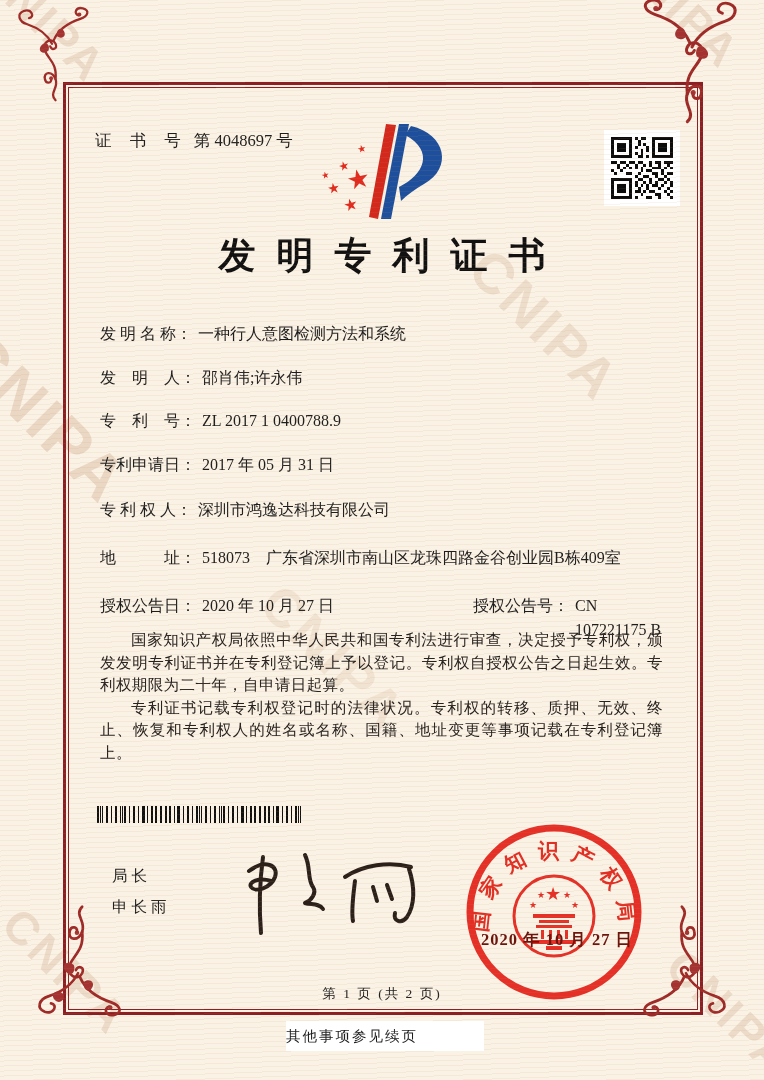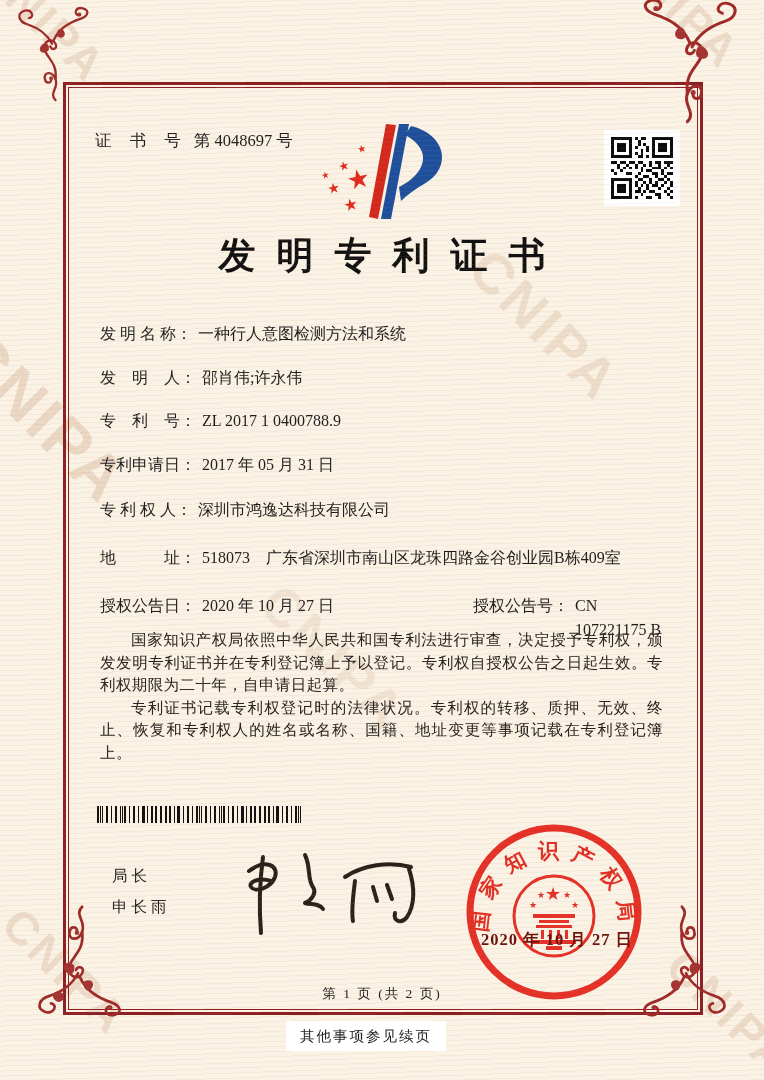--- a/index.html
+++ b/index.html
@@ -45,22 +45,22 @@
   .signer-title{position:absolute;left:112px;top:866px;font-size:15.5px;letter-spacing:4px;}
   .signer-name{position:absolute;left:112px;top:897px;font-size:15.5px;letter-spacing:4px;}
   .signature{position:absolute;left:213px;top:843px;}
   
   .seal{position:absolute;left:454px;top:812px;width:200px;height:200px;opacity:.94;}
   .seal-date{position:absolute;left:459px;top:929px;width:196px;text-align:center;
      font-weight:700;font-size:16.5px;letter-spacing:1px;color:#6d150d;z-index:5;}
   
   .pagenum{position:absolute;left:0;top:985px;width:764px;text-align:center;
      font-size:13.5px;letter-spacing:2px;color:#222;}
-  .note{position:absolute;left:286px;top:1021px;width:160px;height:30px;background:#ffffff;
-     text-align:center;line-height:30px;font-size:14.5px;letter-spacing:2px;z-index:6;}
+  .note{position:absolute;left:286px;top:1021px;width:198px;height:30px;background:#ffffff;
+     line-height:30px;font-size:14.5px;letter-spacing:2px;z-index:6;}
   
   .orn{position:absolute;pointer-events:none;}
   .orn svg{display:block;}
 </style>
 </head>
 <body>
 
 <div class="page">
 
   <div class="wm" style="left:-34px;top:-8px;font-size:46px;">CNIPA</div>

